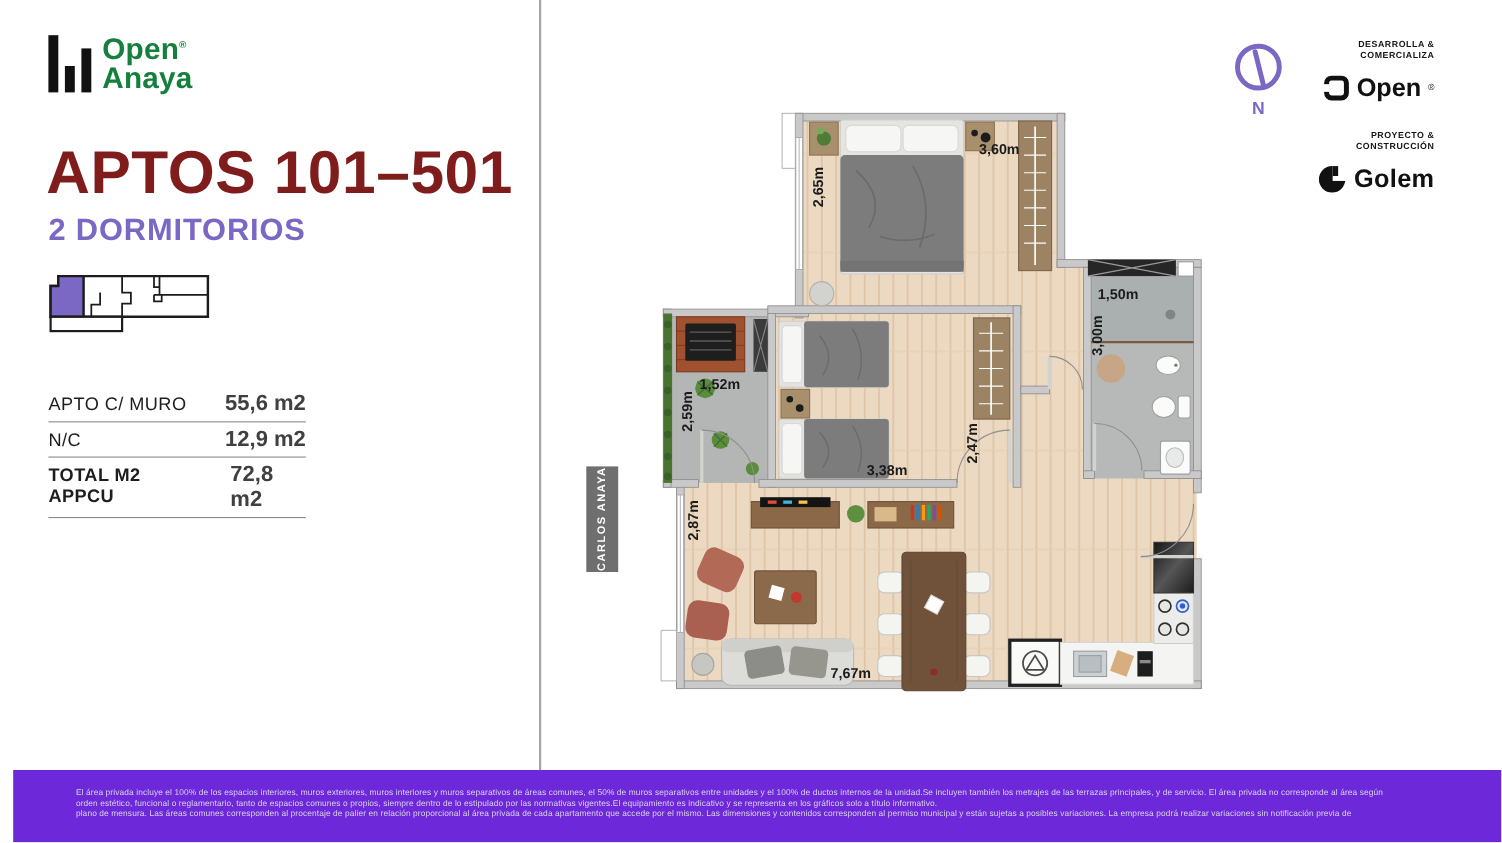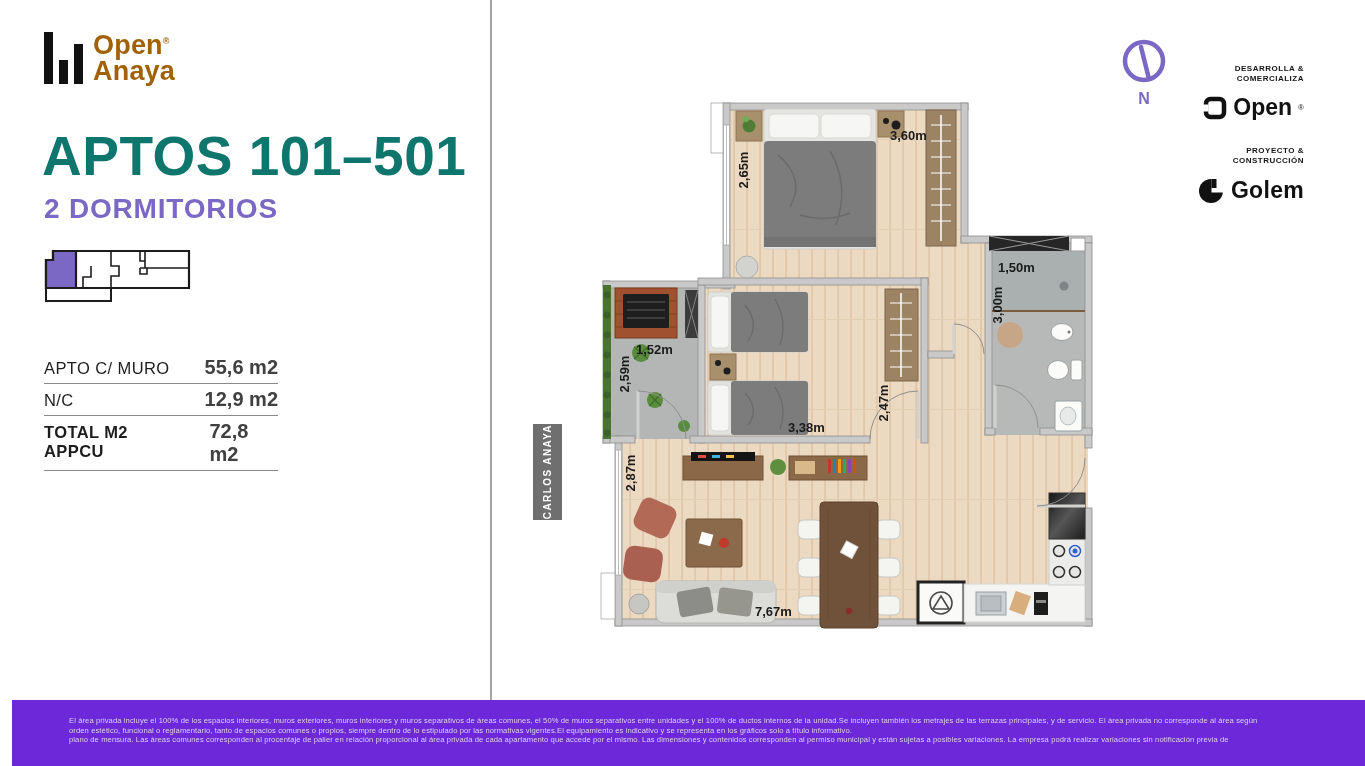--- a/index.html
+++ b/index.html
@@ -5,44 +5,44 @@
   html,body{margin:0;padding:0;background:#ffffff;}
   .page{position:relative;width:1365px;height:766px;background:#ffffff;overflow:hidden;
         font-family:"Liberation Sans",sans-serif;color:#1a1a1a;}
   
   .logo{position:absolute;left:44px;top:28px;display:flex;align-items:flex-end;gap:7px;}
   .logo-bars{position:relative;width:42px;height:56px;}
   .logo-bars i{position:absolute;bottom:0;width:9px;background:#111;display:block;}
   .logo-bars i:nth-child(1){left:0;height:52px;}
   .logo-bars i:nth-child(2){left:15px;height:24px;}
   .logo-bars i:nth-child(3){left:30px;height:40px;}
-  .logo-text{font-weight:bold;font-size:27px;line-height:26px;letter-spacing:0.2px;color:#a16207;}
+  .logo-text{font-weight:bold;font-size:27px;line-height:26px;letter-spacing:0.2px;color:#15803d;}
   .logo-text sup{font-size:9px;vertical-align:super;}
   .page-title{position:absolute;left:42px;top:124px;font-size:55px;font-weight:600;
-              letter-spacing:0.5px;color:#0f766e;}
+              letter-spacing:0.5px;color:#7f1d1d;}
   .page-subtitle{position:absolute;left:44px;top:193px;font-size:28px;font-weight:600;
                  letter-spacing:0.8px;}
   .keyplan{position:absolute;left:43px;top:247px;}
   .area-table{position:absolute;left:44px;top:352px;width:234px;}
   .area-row{display:flex;justify-content:space-between;align-items:baseline;
             border-bottom:1.5px solid #8a8a8a;padding:4px 0 4px 0;gap:27px;}
   .area-label{font-size:16.5px;letter-spacing:0.4px;color:#1d1d1d;}
   .area-value{font-size:20px;font-weight:bold;color:#404040;}
   .area-row.total .area-label{font-weight:bold;}
   
   .divider{position:absolute;left:490px;top:0;width:2px;height:700px;background:#a5a5a5;}
   
   .plan-svg{position:absolute;left:540px;top:95px;}
   .street-label{position:absolute;left:533px;top:424px;width:29px;height:96px;background:#6f6f6f;
                 display:flex;align-items:center;justify-content:center;}
   .street-label span{writing-mode:vertical-rl;transform:rotate(180deg);color:#fff;
                      font-size:10px;font-weight:bold;letter-spacing:1.4px;white-space:nowrap;}
   .compass{position:absolute;left:1115px;top:34px;}
   
-  .credits{position:absolute;left:1178px;top:36px;width:126px;text-align:right;margin-top:28px;}
+  .credits{position:absolute;left:1178px;top:36px;width:126px;text-align:right;}
   .credit-heading{font-size:8px;font-weight:bold;letter-spacing:0.5px;line-height:10px;color:#141414;}
   .brand-row{margin-top:10px;display:flex;justify-content:flex-end;align-items:center;gap:6px;}
   .brand-row .brand-name{font-size:23px;font-weight:bold;color:#111;}
   .brand-row sup{font-size:8px;}
   .heading-2{margin-top:25px;}
   .golem-name{font-size:23px;font-weight:600;letter-spacing:0.3px;color:#111;}
   
   .footer{position:absolute;left:12px;top:700px;width:1365px;height:66px;background:#6d28d9;}
   .footer-text{position:absolute;left:57px;top:16px;right:50px;color:#d9d4ea;
                font-size:7.6px;line-height:9.6px;letter-spacing:0.1px;}

